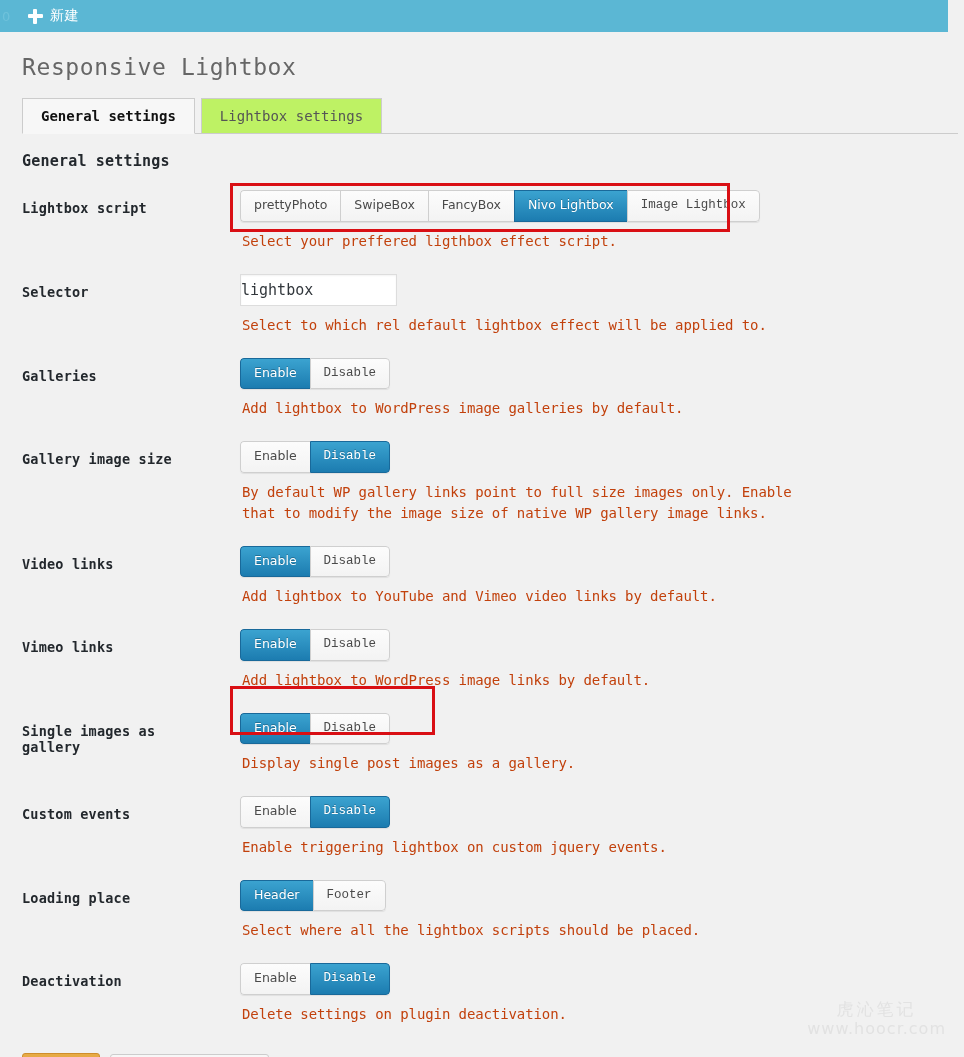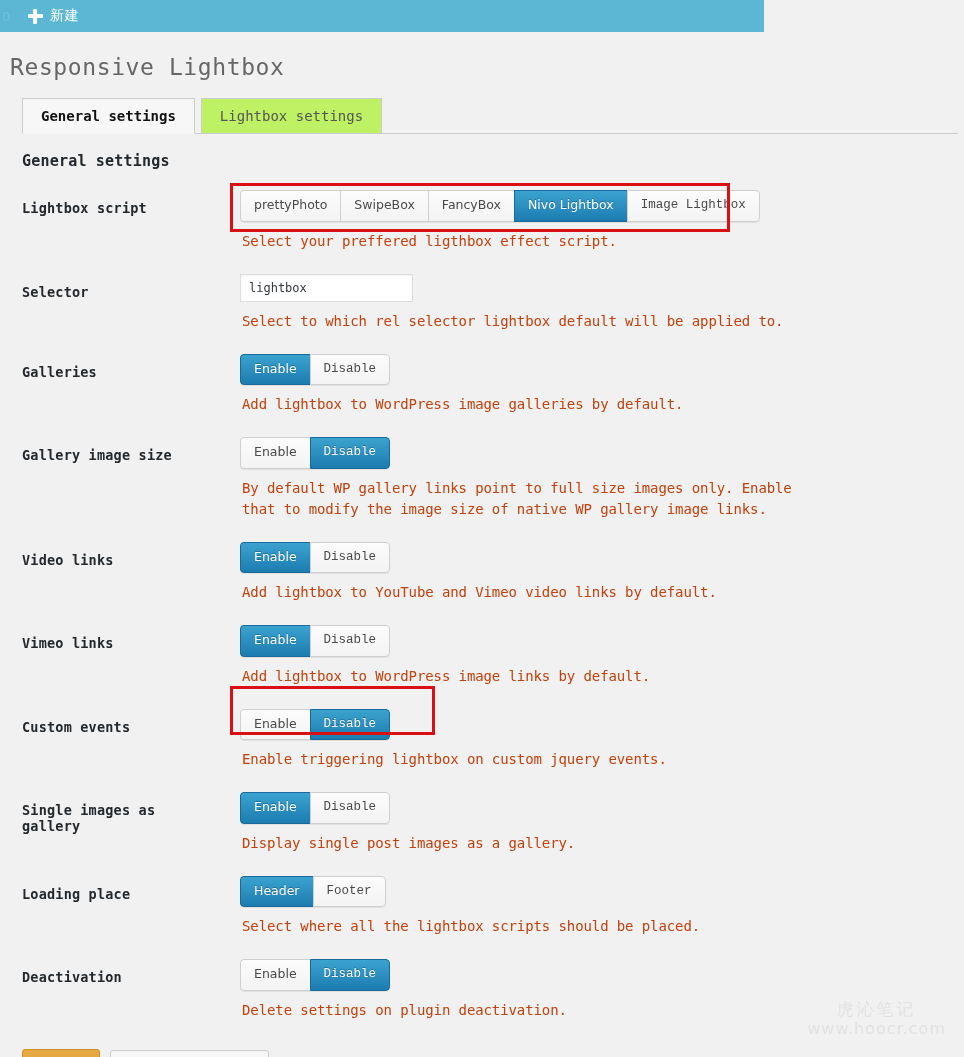--- a/index.html
+++ b/index.html
@@ -13,21 +13,21 @@
     position: relative;
     overflow: hidden;
     font-family: "DejaVu Sans Mono", "Liberation Mono", monospace;
     -webkit-font-smoothing: antialiased;
   }
 
   
   .adminbar {
     position: absolute;
     left: 0; top: 0;
-    width: 764px;
+    width: 948px;
     height: 32px;
     background: #5bb7d4;
     display: flex;
     align-items: center;
     box-sizing: border-box;
   }
   .ab-leftstub {
     font-family: "DejaVu Sans", "Liberation Sans", sans-serif;
     font-size: 13px;
     color: #6fc2db;
@@ -66,21 +66,21 @@
     left: 0; top: 32px;
     width: 964px;
   }
 
   .page-title {
     font-family: "DejaVu Sans Mono", "Liberation Mono", monospace;
     font-size: 23px;
     font-weight: normal;
     color: #666666;
     margin: 0;
-    padding: 22px 0 0 10px;
+    padding: 22px 0 0 22px;
     letter-spacing: 0.6px;
   }
 
   
   .nav-tabs {
     position: relative;
     margin: 18px 0 0 22px;
     height: 36px;
     padding-left: 0;
     border-bottom: 1px solid #cccccc;
@@ -180,25 +180,25 @@
     background: linear-gradient(to bottom, #3ba3d0 0%, #1c7cb0 100%);
     border-color: #19699a;
     color: #ffffff;
     text-shadow: 0 -1px 0 rgba(0,0,0,0.25);
     text-align: right;
   }
 
   
   .text-input {
     width: 155px;
-    padding: 6px 8px;
+    padding: 6px 0;
     border: 1px solid #dddddd;
     background: #ffffff;
     font-family: "DejaVu Sans Mono", "Liberation Mono", monospace;
-    font-size: 12px;
+    font-size: 15px;
     color: #32373c;
     box-shadow: inset 0 1px 2px rgba(0,0,0,0.05);
     outline: none;
     box-sizing: content-box;
   }
 
   
   .annot-box {
     position: absolute;
     border: 3px solid #d90f14;
@@ -298,21 +298,21 @@
             <button class="btn-opt">Image Lightbox</button>
           </div>
           <p class="description">Select your preffered ligthbox effect script.</p>
         </td>
       </tr>
 
       <tr>
         <th>Selector</th>
         <td class="field-cell">
           <input class="text-input" type="text" value="lightbox" style="">
-          <p class="description">Select to which rel selector lightbox default will be applied to.</p>
+          <p class="description">Select to which rel default lightbox effect will be applied to.</p>
         </td>
       </tr>
 
       <tr>
         <th>Galleries</th>
         <td class="field-cell">
           <div class="btn-group">
             <button class="btn-opt selected">Enable</button>
             <button class="btn-opt">Disable</button>
           </div>
@@ -347,38 +347,38 @@
         <td class="field-cell">
           <div class="btn-group">
             <button class="btn-opt selected">Enable</button>
             <button class="btn-opt">Disable</button>
           </div>
           <p class="description">Add lightbox to WordPress image links by default.</p>
         </td>
       </tr>
 
       <tr>
+        <th>Single images as gallery</th>
+        <td class="field-cell">
+          <div class="btn-group">
+            <button class="btn-opt selected">Enable</button>
+            <button class="btn-opt">Disable</button>
+          </div>
+          <p class="description">Display single post images as a gallery.</p>
+        </td>
+      </tr>
+
+      <tr>
         <th>Custom events</th>
         <td class="field-cell">
           <div class="btn-group">
             <button class="btn-opt">Enable</button>
             <button class="btn-opt selected">Disable</button>
           </div>
           <p class="description">Enable triggering lightbox on custom jquery events.</p>
-        </td>
-      </tr>
-
-      <tr>
-        <th>Single images as gallery</th>
-        <td class="field-cell">
-          <div class="btn-group">
-            <button class="btn-opt selected">Enable</button>
-            <button class="btn-opt">Disable</button>
-          </div>
-          <p class="description">Display single post images as a gallery.</p>
         </td>
       </tr>
 
       <tr>
         <th>Loading place</th>
         <td class="field-cell">
           <div class="btn-group">
             <button class="btn-opt selected">Header</button>
             <button class="btn-opt">Footer</button>
           </div>

